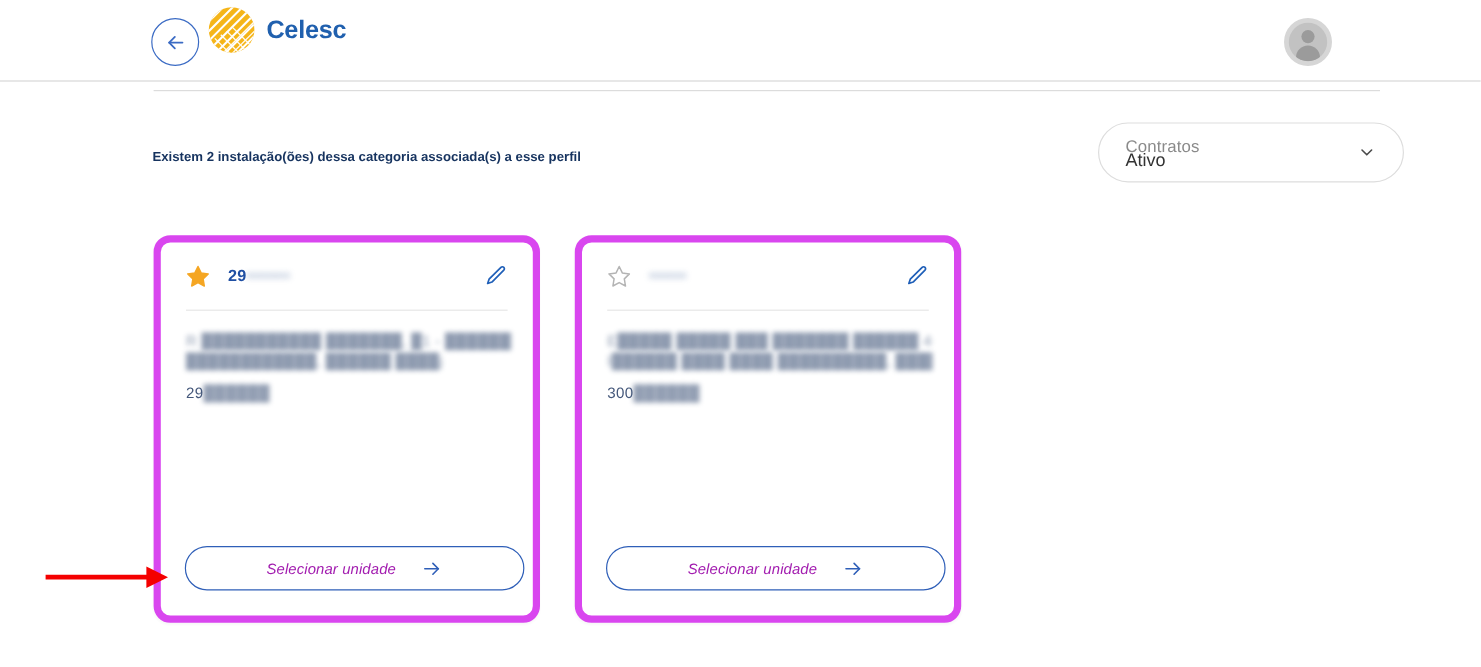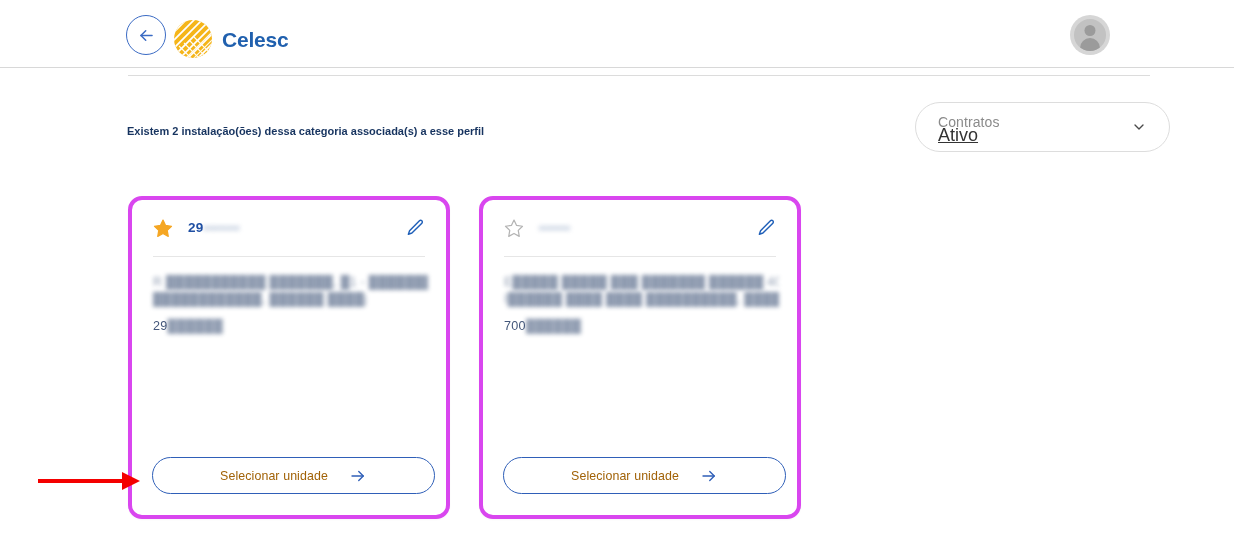--- a/index.html
+++ b/index.html
@@ -40,21 +40,21 @@
     align-items: center;
     justify-content: center;
     cursor: pointer;
     padding: 0;
   }
   .back-btn svg { display: block; }
 
   .brand {
     position: absolute;
     left: 170px;
-    top: 16px;
+    top: 2px;
     display: flex;
     align-items: center;
     gap: 6px;
   }
   .brand-mark {
     width: 46px;
     height: 46px;
     position: relative;
   }
   .brand-name {
@@ -142,23 +142,22 @@
     left: 22px;
     top: 11px;
     font-size: 14px;
     color: #8a8a8a;
     letter-spacing: 0.1px;
   }
   .select-value {
     position: absolute;
     left: 22px;
     top: 22px;
-    font-size: 18px;
+    font-size: 15px;
     color: #333333;
-    text-decoration: underline;
   }
   .select-chevron {
     position: absolute;
     right: 22px;
     top: 50%;
     transform: translateY(-50%);
     width: 16px;
     height: 16px;
   }
 
@@ -166,21 +165,21 @@
   .cards {
     position: absolute;
     left: 128px;
     top: 196px;
     display: flex;
     gap: 29px;
   }
   .card {
     width: 322px;
     height: 323px;
-    border: 4px solid #d946ef;
+    border: 6px solid #d946ef;
     border-radius: 14px;
     background: #ffffff;
     position: relative;
     box-shadow: 0 1px 2px rgba(0,0,0,0.03);
   }
   .card-head {
     position: absolute;
     left: 0; right: 0;
     top: 0;
     height: 55px;
@@ -267,22 +266,23 @@
     background: #ffffff;
     display: flex;
     align-items: center;
     justify-content: center;
     gap: 21px;
     cursor: pointer;
     padding: 0;
   }
   .select-unit-btn .label {
     font-size: 12.4px;
-    color: #a16207;
+    color: #a21caf;
     letter-spacing: 0.1px;
+    font-style: italic;
   }
   .select-unit-btn svg { display: block; }
 
   
   .annotation-arrow {
     position: absolute;
     left: 36px;
     top: 469px;
     width: 110px;
     height: 24px;
@@ -402,21 +402,21 @@
       <span class="edit-btn">
         <svg width="19" height="19" viewBox="0 0 24 24" fill="none" stroke="#1f5fb8" stroke-width="1.8" stroke-linecap="round" stroke-linejoin="round">
           <path d="M17 3.5a2.1 2.1 0 1 1 3 3L7.5 19 3 20.5 4.5 16z"></path>
         </svg>
       </span>
     </div>
     <div class="card-rule"></div>
     <div class="card-body">
       <div class="addr-line l1">E█████ █████ ███ ███████ ██████ 400</div>
       <div class="addr-line l2">I██████ ████ ████ ██████████, ████5 000</div>
-      <div class="doc-line"><span class="clear">700</span><span class="blurred">██████</span></div>
+      <div class="doc-line"><span class="clear">300</span><span class="blurred">██████</span></div>
     </div>
     <button class="select-unit-btn">
       <span class="label">Selecionar unidade</span>
       <span>
         <svg width="18" height="18" viewBox="0 0 24 24" fill="none" stroke="#2f5fb8" stroke-width="1.8" stroke-linecap="round" stroke-linejoin="round">
           <line x1="4" y1="12" x2="19" y2="12"></line>
           <polyline points="13 6 19 12 13 18"></polyline>
         </svg>
       </span>
     </button>

